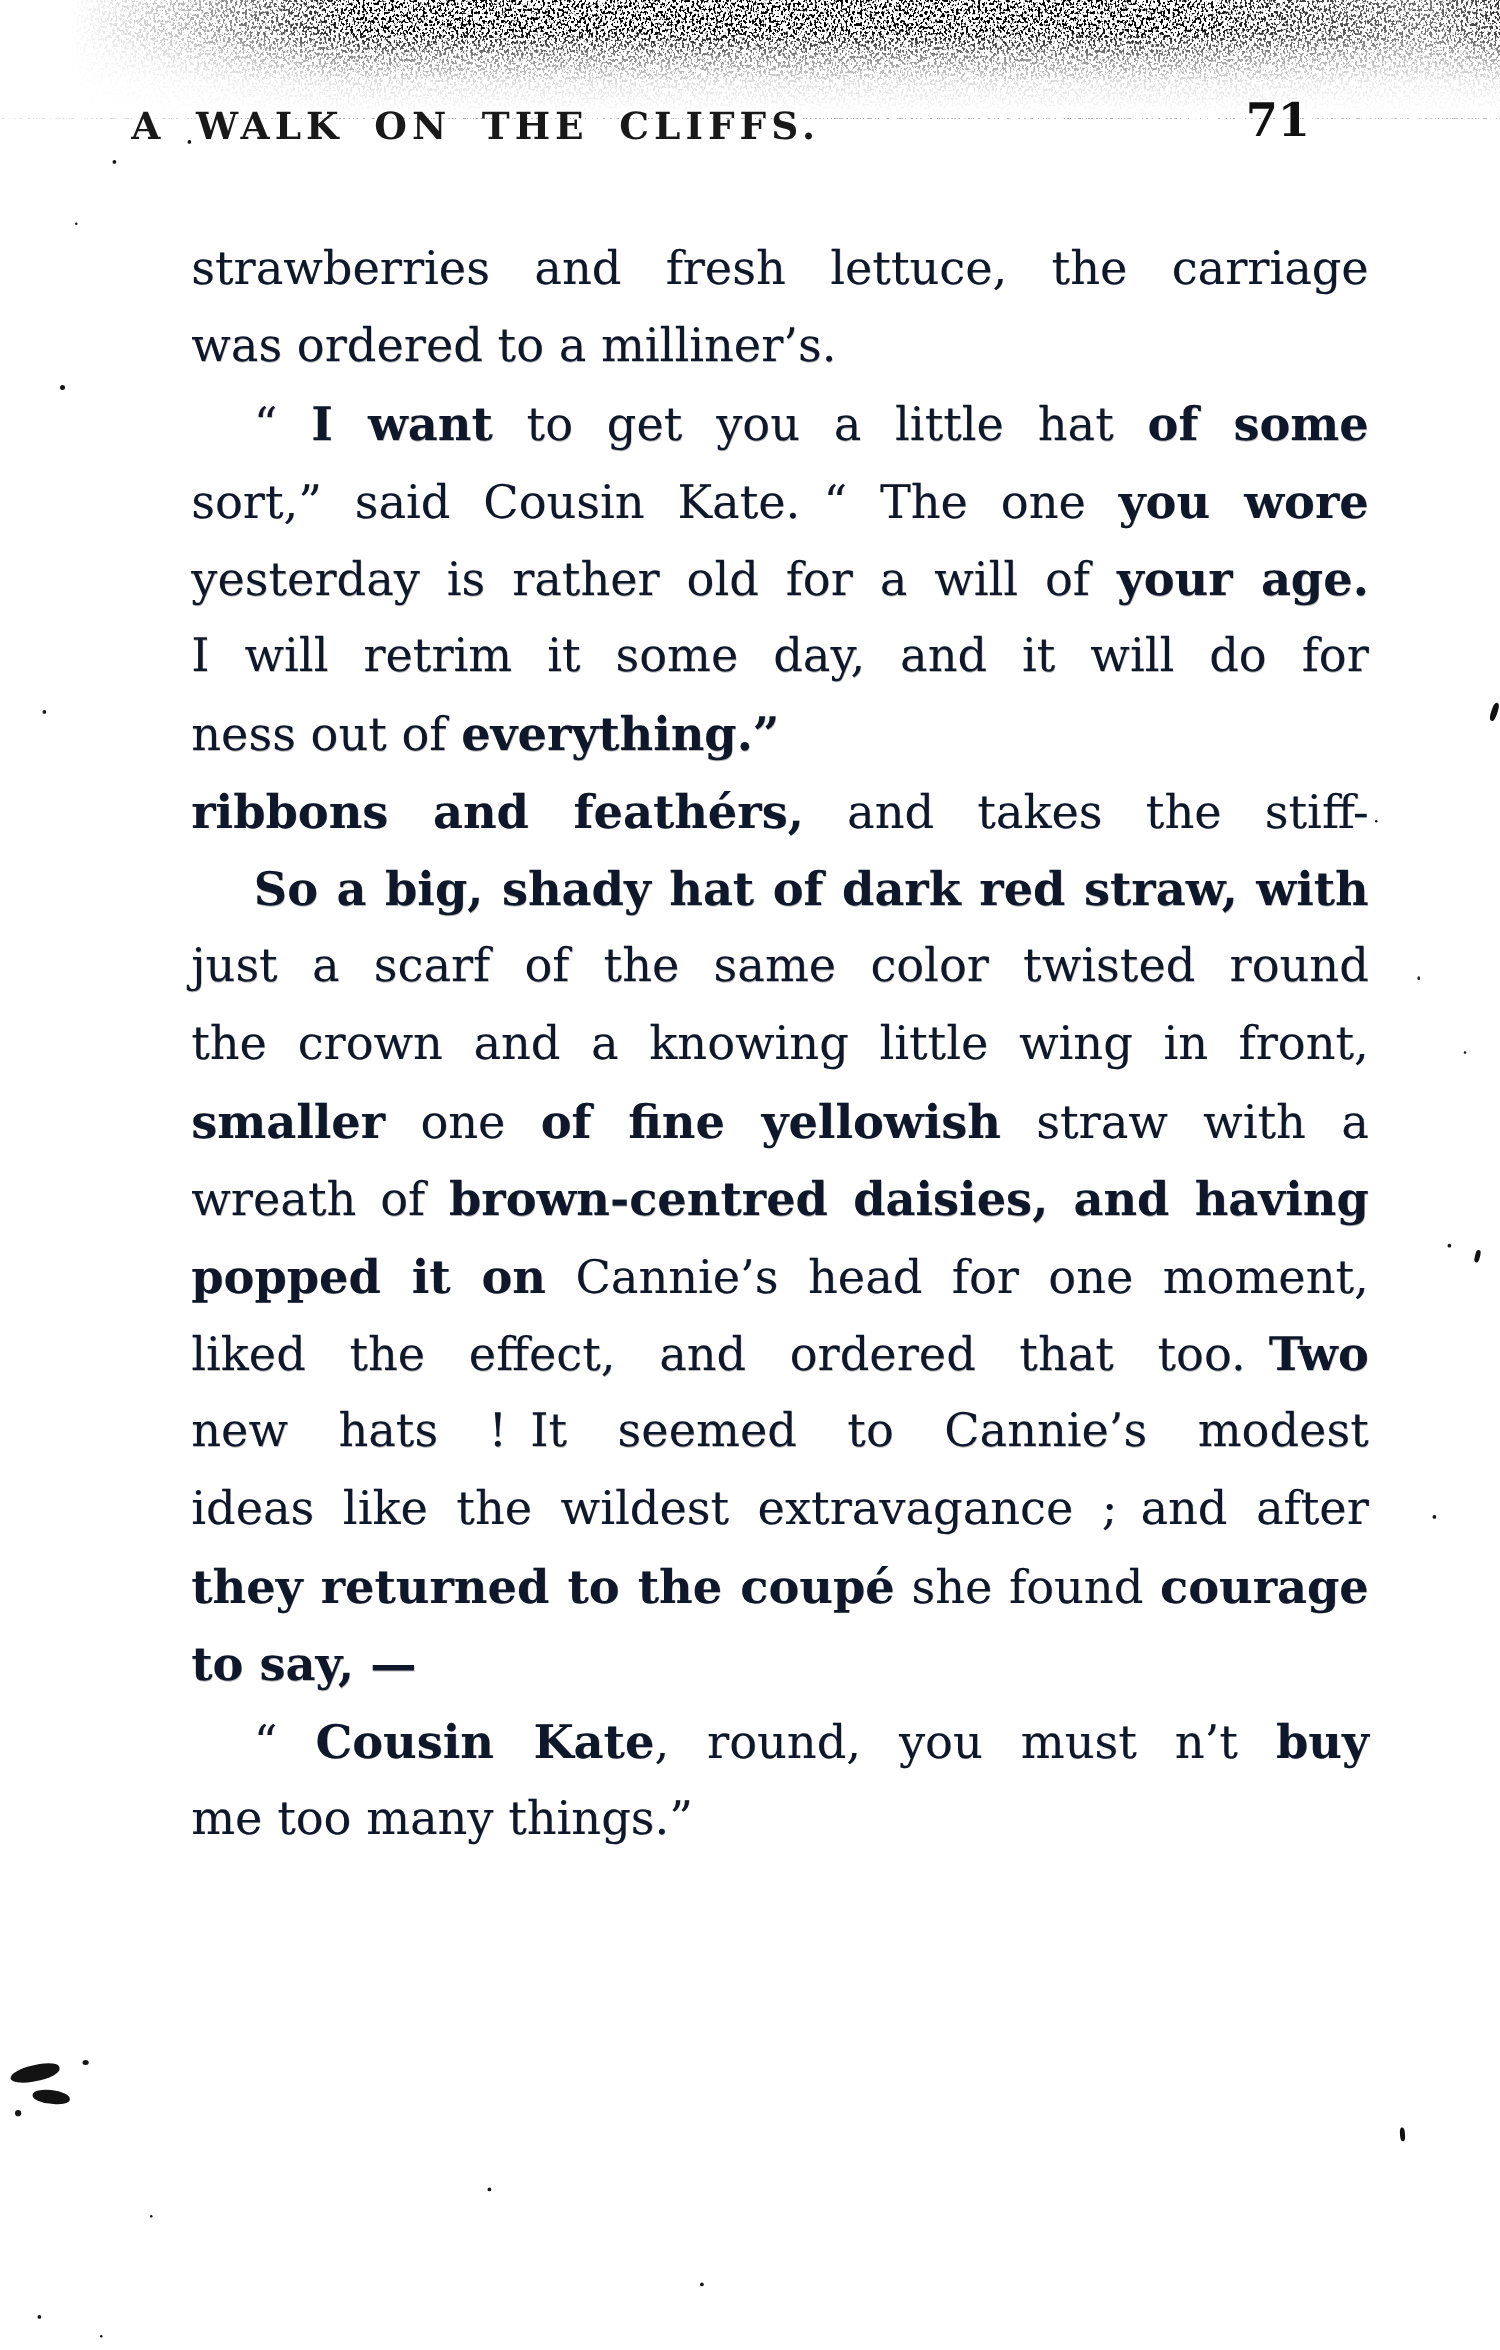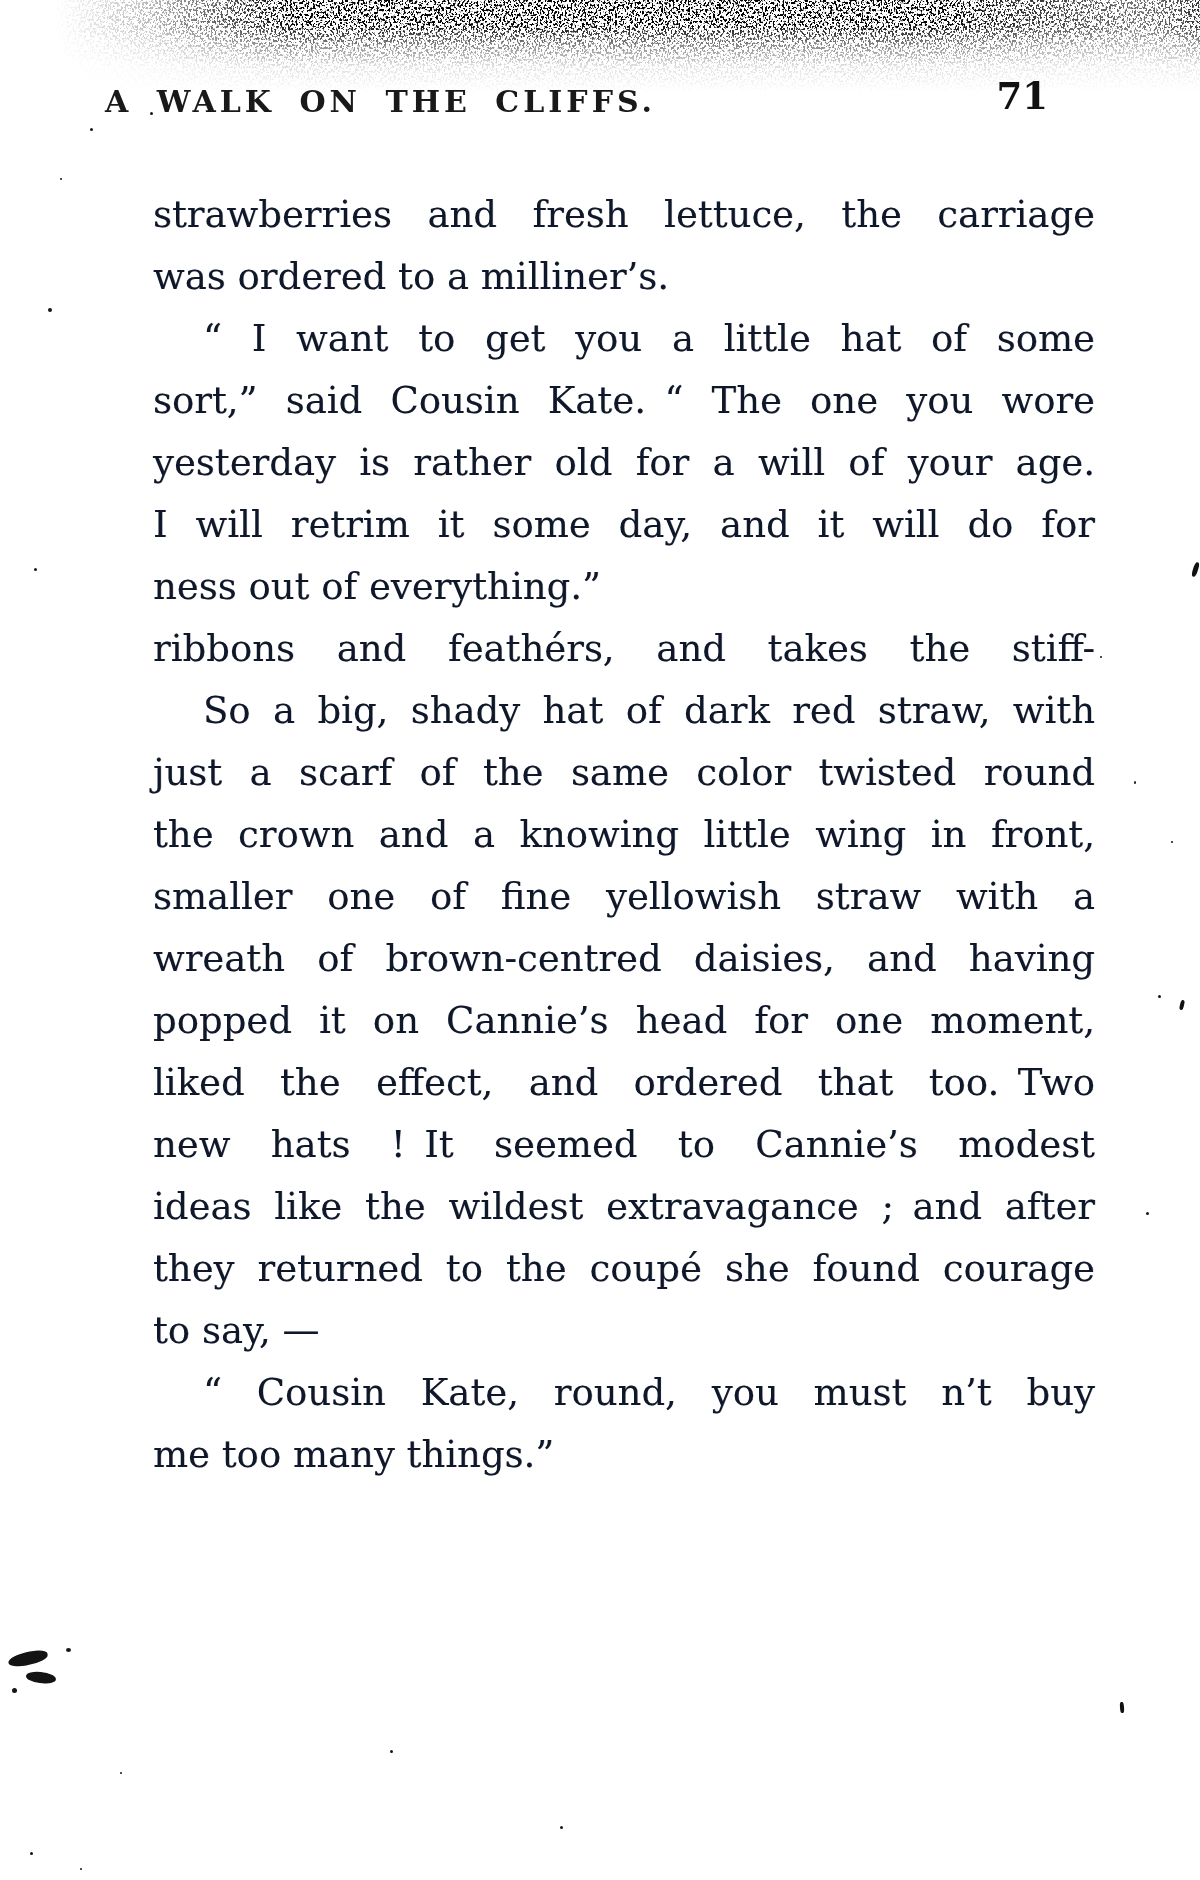--- a/index.html
+++ b/index.html
@@ -60,21 +60,21 @@
     margin-left: 48px;
   }
   .line {
     height: 62px;
     line-height: 62px;
     text-align: justify;
     text-align-last: justify;
   }
   .line.nj { text-align-last: left; }
   .line.ind { text-indent: 50px; }
-  .b { font-weight: 400; }
+  .b { font-weight: 700; }
 
   
   .speck {
     position: absolute;
     background: #161616;
     border-radius: 50%;
   }
   .slash {
     position: absolute;
     background: #111111;

